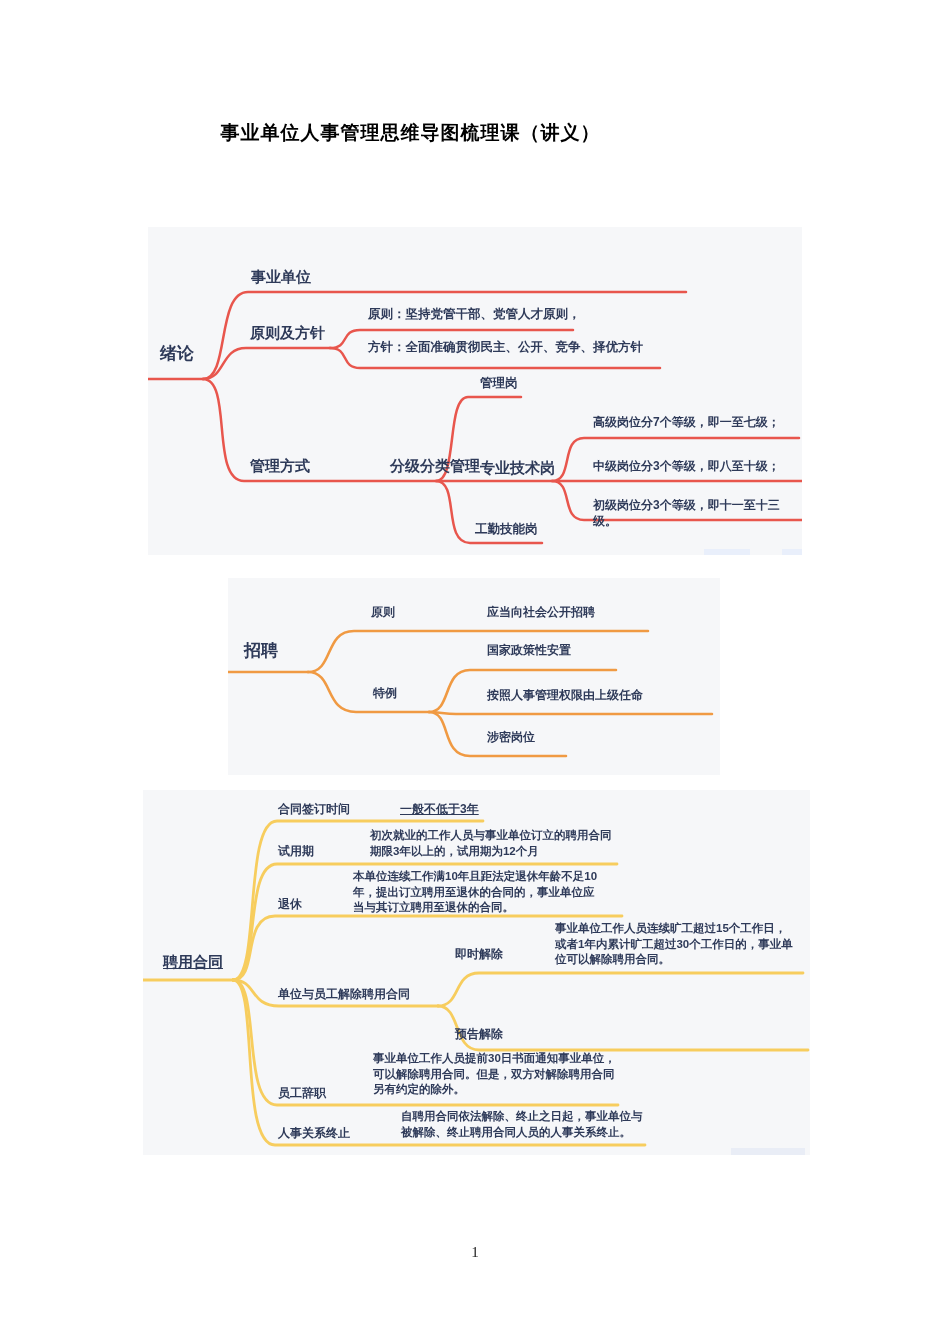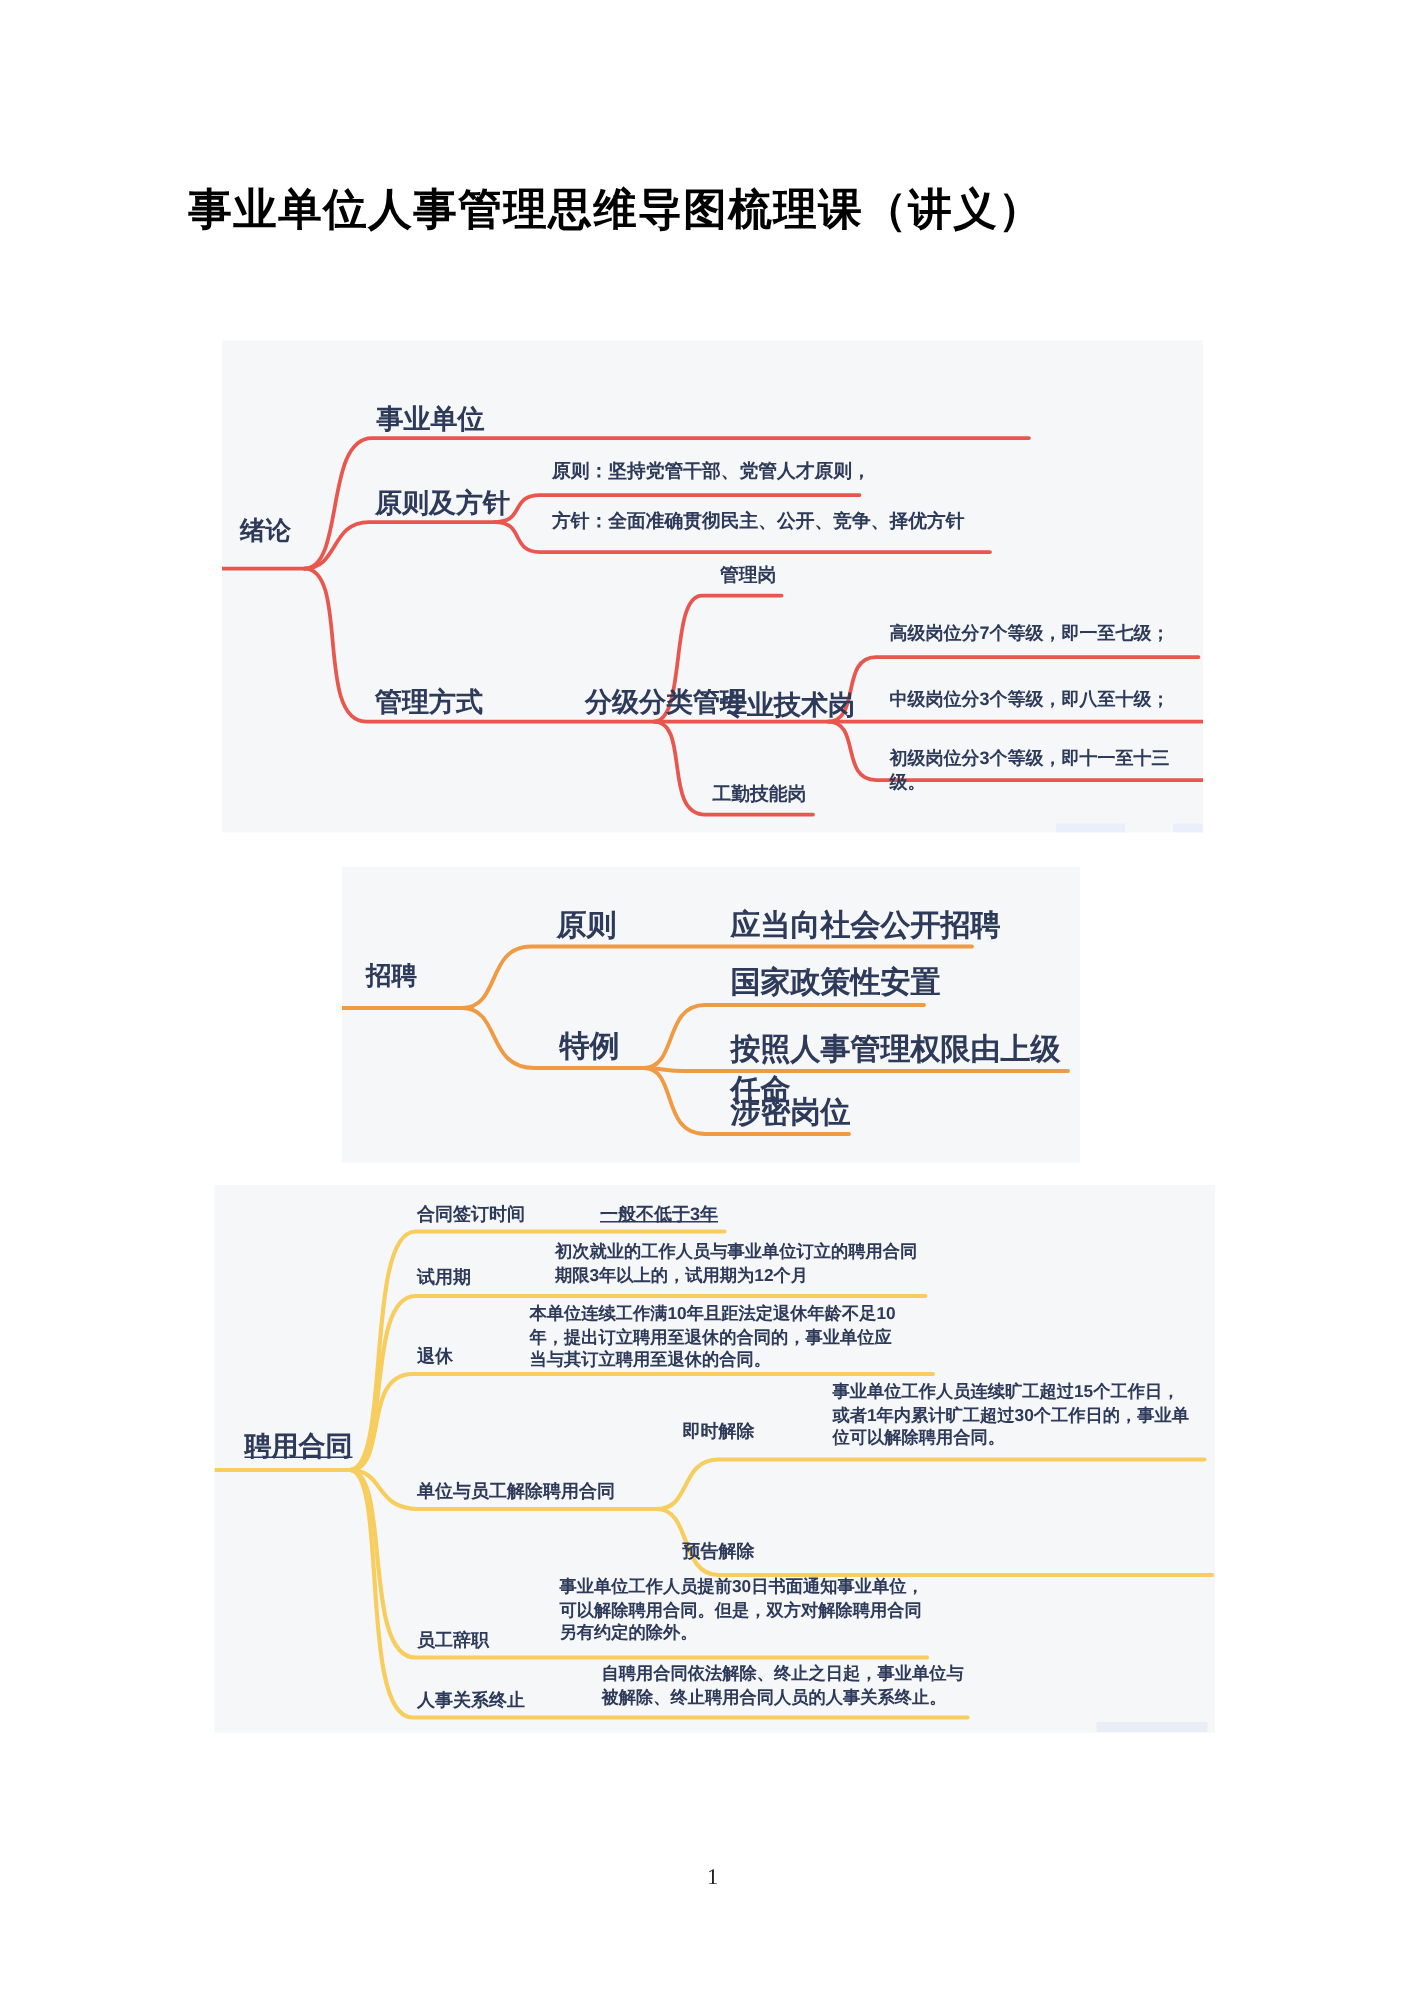--- a/index.html
+++ b/index.html
@@ -3,21 +3,21 @@
 <meta charset="utf-8">
 <style>
   html,body{margin:0;padding:0;}
   body{
     width:950px;height:1344px;position:relative;background:#ffffff;
     font-family:"Liberation Sans","DejaVu Sans",sans-serif;overflow:hidden;
   }
   .doc-title{
     position:absolute;left:0;top:120px;width:821px;text-align:center;
     font-family:"Liberation Serif","DejaVu Serif",serif;
-    font-weight:bold;font-size:29px;color:#000;letter-spacing:1px;
+    font-weight:bold;font-size:19px;color:#000;letter-spacing:1px;
   }
   .page-number{
     position:absolute;left:0;top:1244px;width:950px;text-align:center;
     font-family:"Liberation Serif","DejaVu Serif",serif;
     font-size:15px;color:#222;
   }
   .mindmap{
     position:absolute;background:var(--map-bg,#f6f7f9);overflow:hidden;
   }
   #map1{left:148px;top:227px;width:654px;height:328px;}
@@ -25,21 +25,21 @@
   #map3{left:143px;top:790px;width:667px;height:365px;}
   .mindmap svg{position:absolute;left:0;top:0;}
   .mindmap svg path{fill:none;stroke-linecap:round;}
   #map1 svg path{stroke:var(--map1-line,#e8564d);stroke-width:2.5;}
   #map2 svg path{stroke:var(--map2-line,#f09a43);stroke-width:2.6;}
   #map3 svg path{stroke:var(--map3-line,#f7cd5e);stroke-width:2.8;}
   .lbl{
     position:absolute;color:var(--text,#2e3a59);font-weight:bold;
     white-space:pre-line;line-height:1.35;
   }
-  .fs17{font-size:17px;} .fs16{font-size:20px;} .fs13{font-size:18px;}
+  .fs17{font-size:17px;} .fs16{font-size:12px;} .fs13{font-size:15px;}
   .fs125{font-size:12.5px;} .fs12{font-size:12px;}
   .fs115{font-size:11.5px;line-height:15.5px;}
   .desc{line-height:19px;}
   .artifact{position:absolute;}
 </style>
 </head>
 <body>
 
 <div class="doc-title">事业单位人事管理思维导图梳理课（讲义）</div>
 

